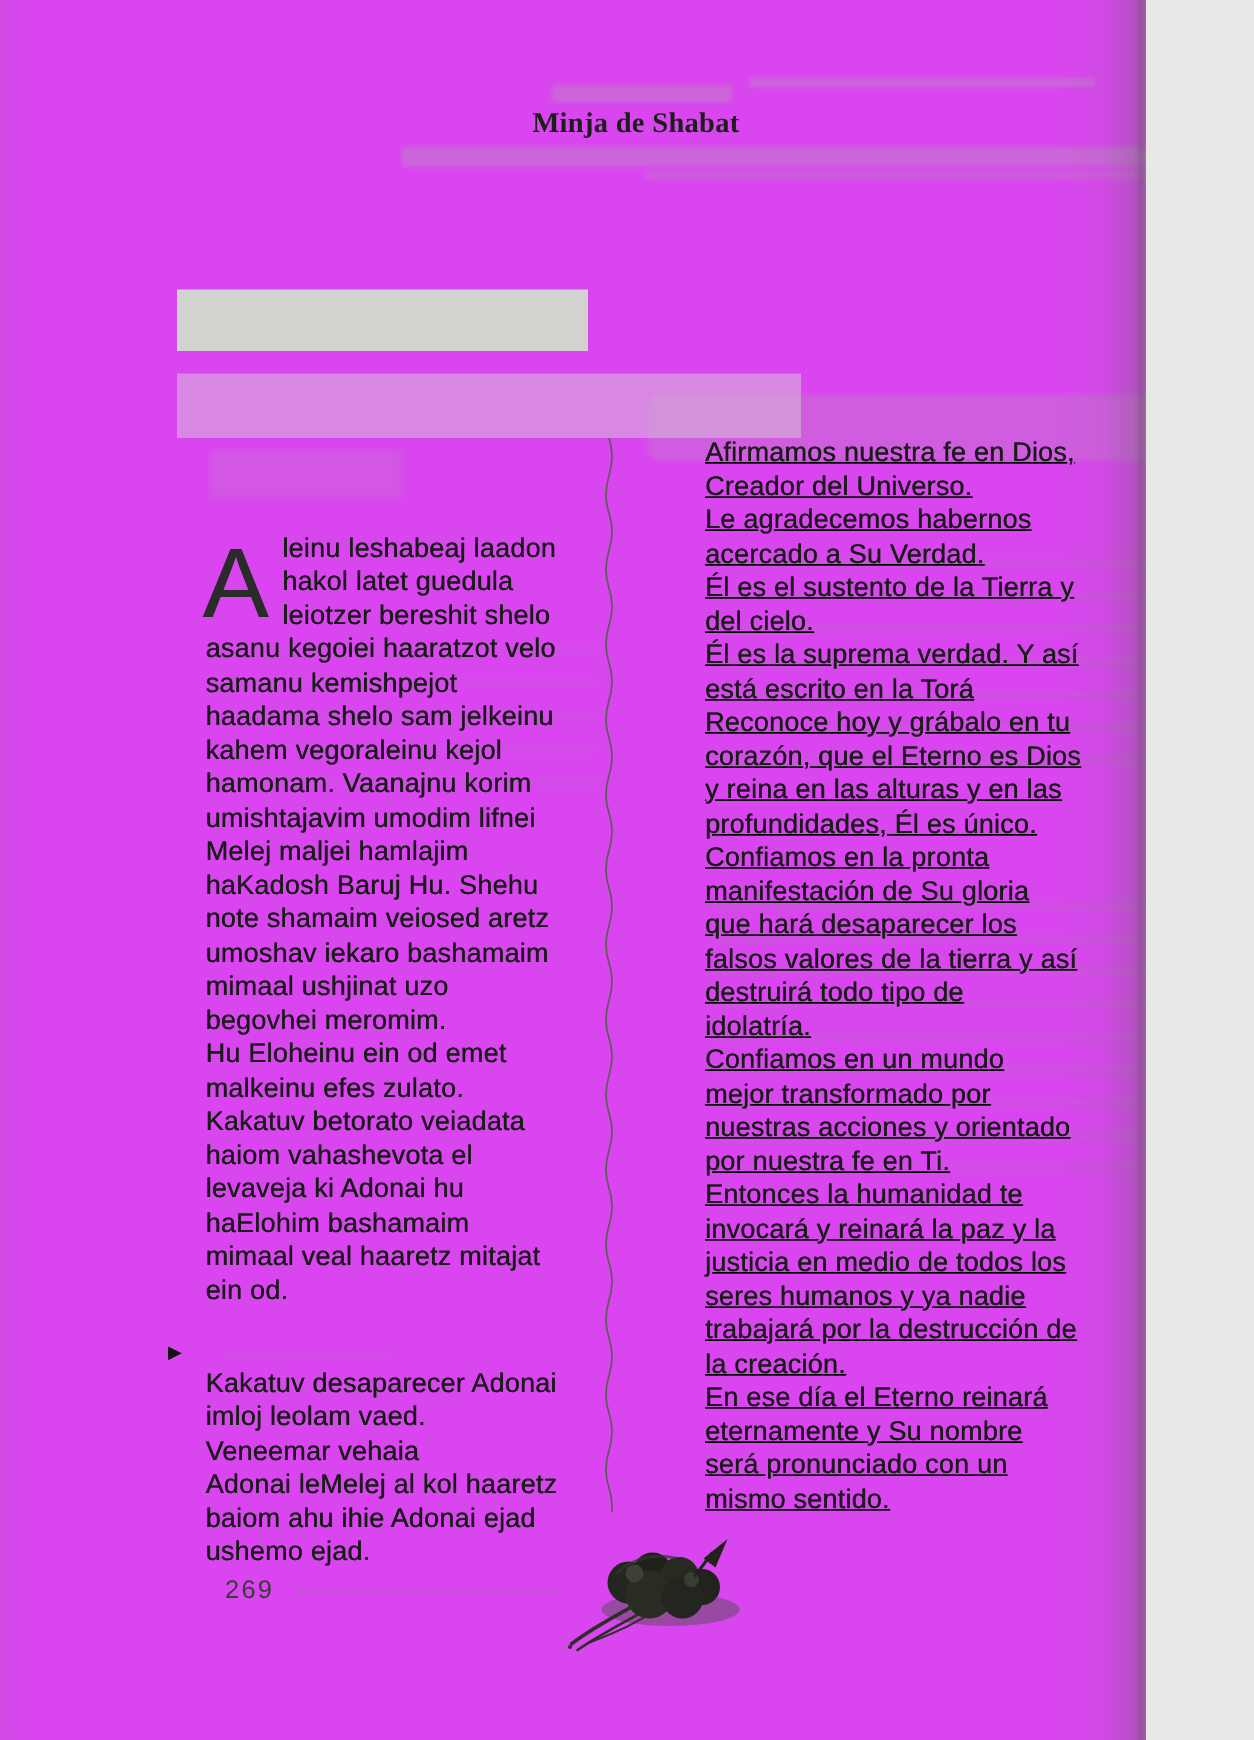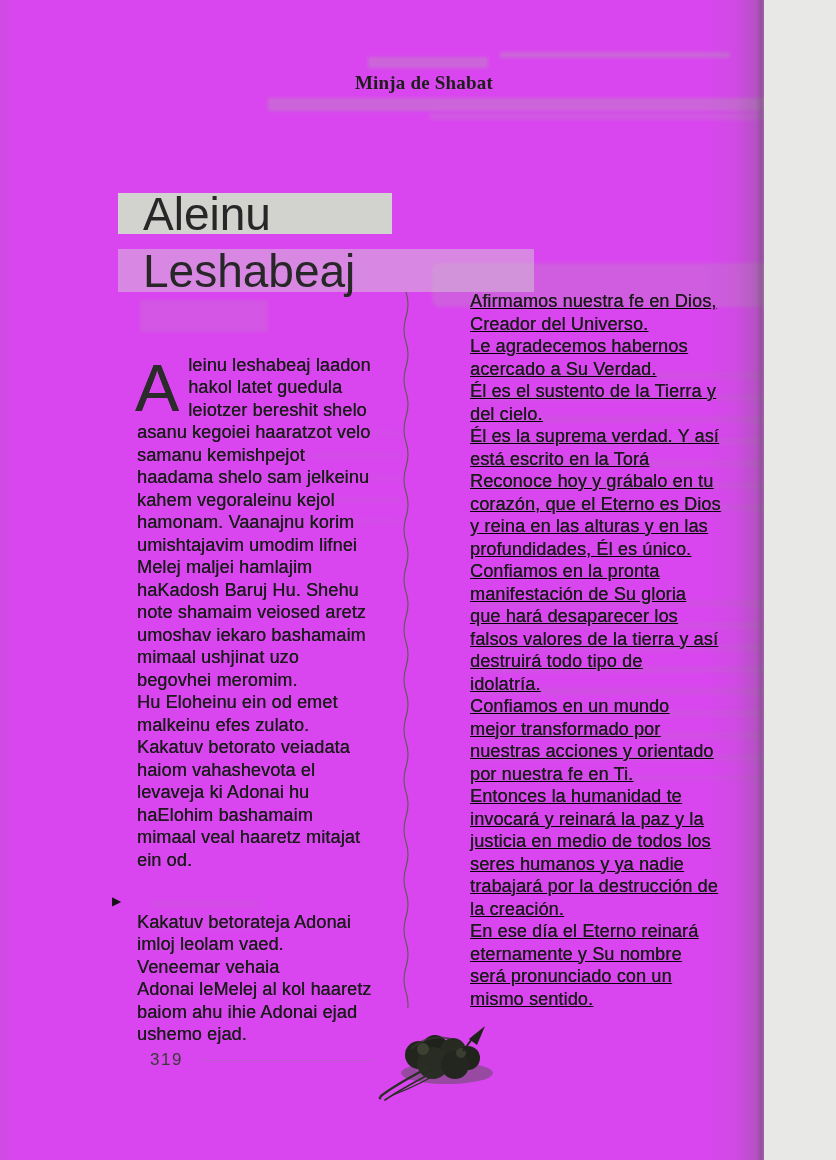--- a/index.html
+++ b/index.html
@@ -91,24 +91,20 @@
   <div class="ghost g-solid" style="left:140px; top:300px; width:128px; height:32px; opacity:.5;"></div>
   <div class="ghost g-lines" style="left:474px; top:372px; width:300px; height:140px;"></div>
   <div class="ghost g-lines" style="left:474px; top:600px; width:300px; height:180px;"></div>
   <div class="ghost g-lines" style="left:150px; top:430px; width:250px; height:110px; opacity:.3;"></div>
   <div class="ghost g-lines" style="left:150px; top:900px; width:110px; height:60px; opacity:.35;"></div>
 
   <div class="header">Minja de Shabat</div>
 
   <div class="title-bar1"></div>
   <div class="title-bar2"></div>
-  <div class="title">
-    <div>Aleinu</div>
-    <div>Leshabeaj</div>
-  </div>
 
   <div class="left-col">
     <div class="body-text">
       <span class="dropcap">A</span><span>leinu leshabeaj laadon
 hakol latet guedula
 leiotzer bereshit shelo
 asanu kegoiei haaratzot velo
 samanu kemishpejot
 haadama shelo sam jelkeinu
 kahem vegoraleinu kejol
@@ -123,21 +119,21 @@
 Hu Eloheinu ein od emet
 malkeinu efes zulato.
 Kakatuv betorato veiadata
 haiom vahashevota el
 levaveja ki Adonai hu
 haElohim bashamaim
 mimaal veal haaretz mitajat
 ein od.</span>
     </div>
     <div class="body-text bullet-para">
-      <span class="bullet-glyph">▶</span><span>Kakatuv betorateja Adonai
+      <span class="bullet-glyph">▶</span><span>Kakatuv desaparecer Adonai
 imloj leolam vaed.
 Veneemar vehaia
 Adonai leMelej al kol haaretz
 baiom ahu ihie Adonai ejad
 ushemo ejad.</span>
     </div>
   </div>
 
   <div class="divider">
     <svg width="18" height="760" viewBox="0 0 18 760" xmlns="http://www.w3.org/2000/svg">
@@ -173,21 +169,21 @@
 justicia en medio de todos los
 seres humanos y ya nadie
 trabajará por la destrucción de
 la creación.
 En ese día el Eterno reinará
 eternamente y Su nombre
 será pronunciado con un
 mismo sentido.</div>
   </div>
 
-  <div class="footer-pagenum">319</div>
+  <div class="footer-pagenum">269</div>
   <div class="footer-rule"></div>
 
   <div class="illustration">
     <svg width="132" height="88" viewBox="0 0 132 88" xmlns="http://www.w3.org/2000/svg">
       <ellipse cx="76" cy="54" rx="46" ry="11" fill="#4a4d44" opacity="0.45"></ellipse>
       <circle cx="48" cy="36" r="14" fill="#23261e"></circle>
       <circle cx="64" cy="29" r="13" fill="#1f221b"></circle>
       <circle cx="82" cy="32" r="13" fill="#262a20"></circle>
       <circle cx="97" cy="39" r="12" fill="#21241c"></circle>
       <circle cx="62" cy="44" r="16" fill="#282c22"></circle>

